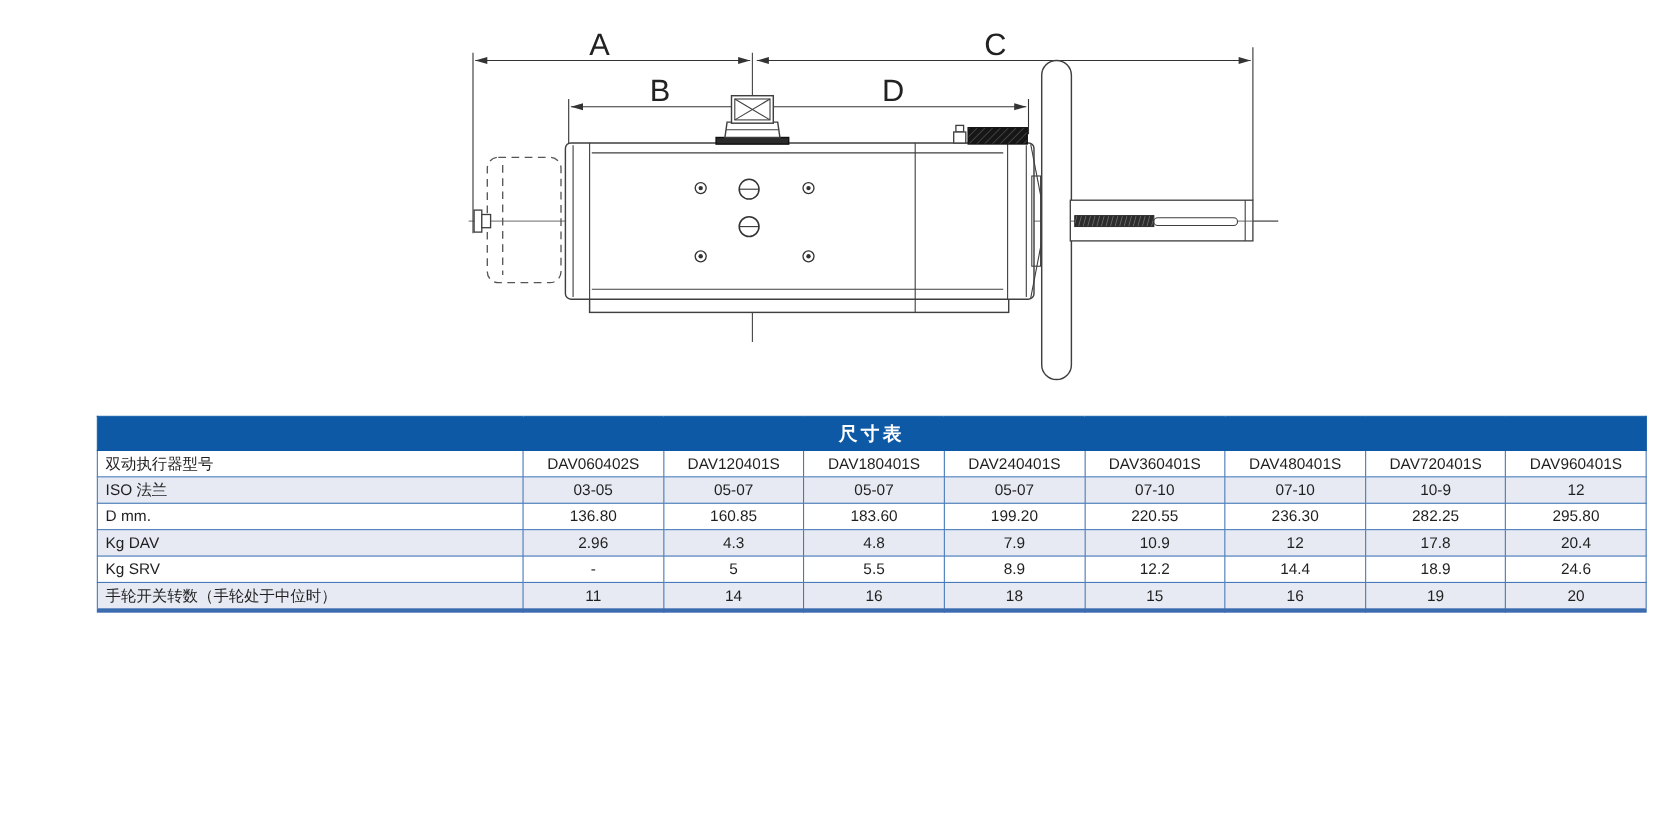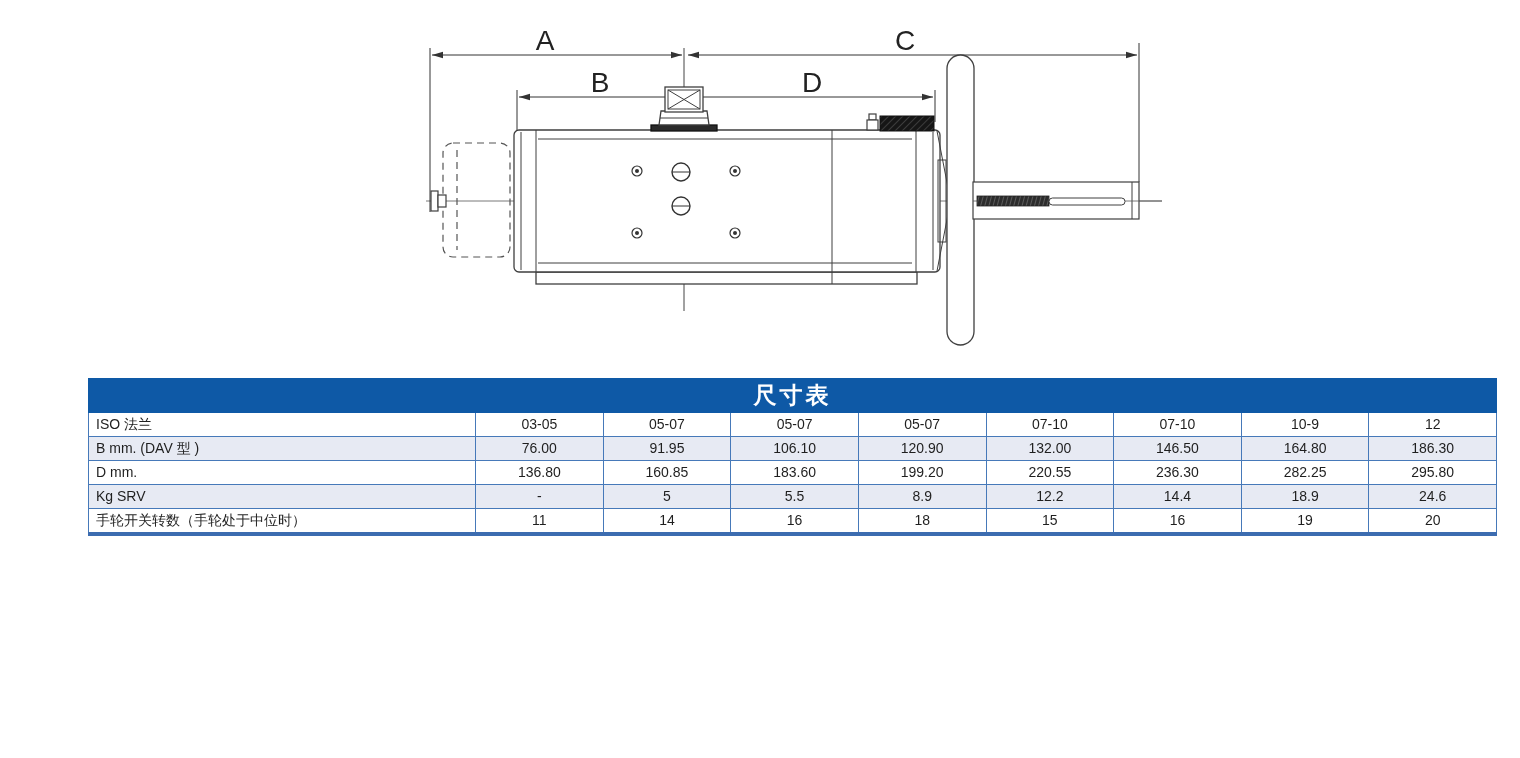--- a/index.html
+++ b/index.html
@@ -2,21 +2,21 @@
 <html><head>
 <meta charset="utf-8">
 <style>
   html,body{margin:0;padding:0;background:#fff;}
   .page{position:relative;width:1520px;height:758px;background:#ffffff;overflow:hidden;
         font-family:"Liberation Sans","DejaVu Sans",sans-serif;}
   .drawing{position:absolute;left:0;top:0;}
   .dim-table{position:absolute;left:88px;top:378px;width:1409px;table-layout:fixed;
              border-collapse:collapse;font-size:14px;color:#1f1f1f;
              border:1px solid #4679b9;border-bottom:4px solid #3c6cb0;}
-  .title-bar{background:#0e59a6;color:#ffffff;font-weight:bold;font-size:23px;
+  .title-bar{background:#0e59a6;color:#ffffff;font-weight:bold;font-size:17px;
              height:28px;text-align:center;letter-spacing:3px;border:1px solid #0e59a6;}
   .dim-table td{border:1px solid #4679b9;text-align:center;height:23px;
                 padding:0 2px;line-height:1.18;}
   .dim-table td.label-cell{text-align:left;padding-left:7px;}
   .dim-table tbody tr:nth-child(even){background:#e7eaf3;}
   .dim-table tr.spec-row td{font-weight:bold;height:58px;font-size:14.5px;
                             border-top:2px solid #4679b9;border-bottom:2px solid #4679b9;}
   .dim-letter{font-family:"Liberation Sans","DejaVu Sans",sans-serif;font-size:28px;fill:#222;}
 </style>
 </head>
@@ -150,53 +150,64 @@
       <col style="width:387px">
       <col span="8">
     </colgroup>
     <thead>
       <tr>
         <th class="title-bar" colspan="9">尺寸表</th>
       </tr>
     </thead>
     <tbody>
         <tr>
+          <td class="label-cell">双动执行器型号</td>
+          <td>DAV060402S</td>
+          <td>DAV120401S</td>
+          <td>DAV180401S</td>
+          <td>DAV240401S</td>
+          <td>DAV360401S</td>
+          <td>DAV480401S</td>
+          <td>DAV720401S</td>
+          <td>DAV960401S</td>
+        </tr>
+        <tr>
           <td class="label-cell">ISO 法兰</td>
           <td>03-05</td>
           <td>05-07</td>
           <td>05-07</td>
           <td>05-07</td>
           <td>07-10</td>
           <td>07-10</td>
           <td>10-9</td>
           <td>12</td>
         </tr>
         <tr>
-          <td class="label-cell">B mm. (DAV 型 )</td>
-          <td>76.00</td>
-          <td>91.95</td>
-          <td>106.10</td>
-          <td>120.90</td>
-          <td>132.00</td>
-          <td>146.50</td>
-          <td>164.80</td>
-          <td>186.30</td>
-        </tr>
-        <tr>
           <td class="label-cell">D mm.</td>
           <td>136.80</td>
           <td>160.85</td>
           <td>183.60</td>
           <td>199.20</td>
           <td>220.55</td>
           <td>236.30</td>
           <td>282.25</td>
           <td>295.80</td>
         </tr>
         <tr>
+          <td class="label-cell">Kg DAV</td>
+          <td>2.96</td>
+          <td>4.3</td>
+          <td>4.8</td>
+          <td>7.9</td>
+          <td>10.9</td>
+          <td>12</td>
+          <td>17.8</td>
+          <td>20.4</td>
+        </tr>
+        <tr>
           <td class="label-cell">Kg SRV</td>
           <td>-</td>
           <td>5</td>
           <td>5.5</td>
           <td>8.9</td>
           <td>12.2</td>
           <td>14.4</td>
           <td>18.9</td>
           <td>24.6</td>
         </tr>

